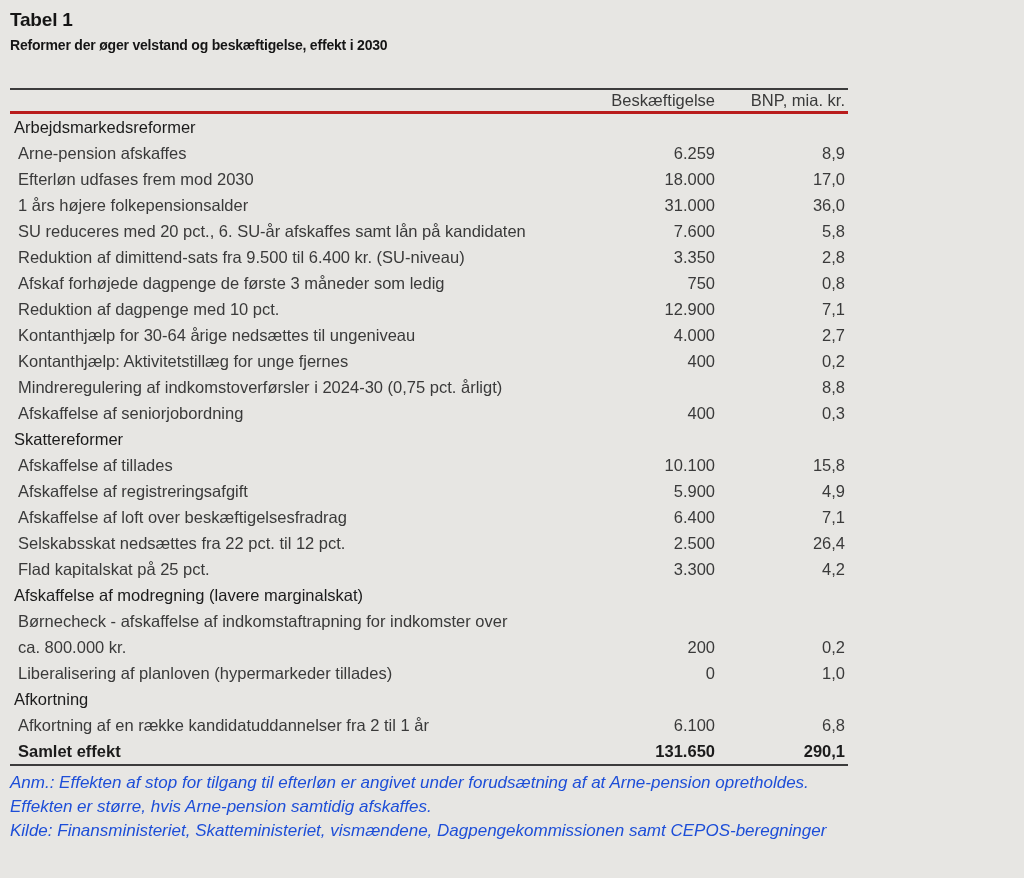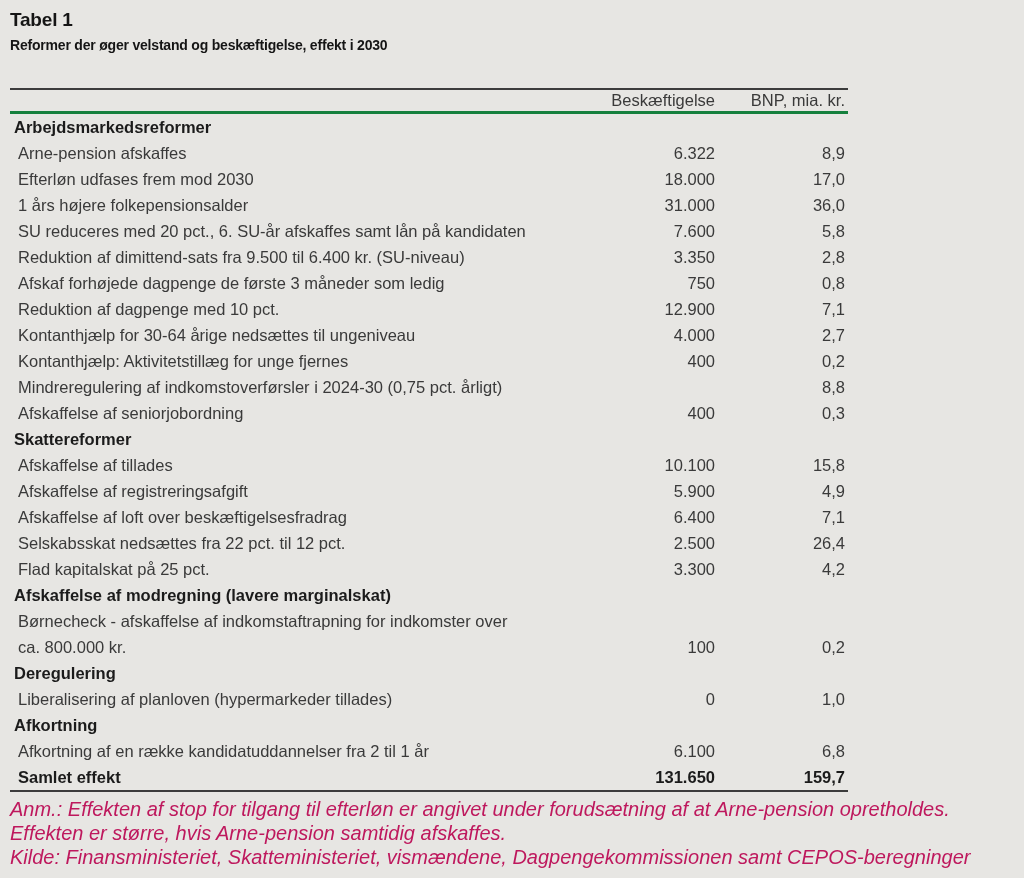--- a/index.html
+++ b/index.html
@@ -21,39 +21,39 @@
   }
 
   .table-wrap {
     width: 838px;
     margin-top: 30px;
     border-top: 2px solid #3c3c3c;
     border-bottom: 2px solid #3c3c3c;
   }
   .thead {
     display: flex; align-items: center; height: 24px;
-    border-bottom: 3px solid #15803d;
+    border-bottom: 3px solid #b91c1c;
     font-size: 16.5px; color: #3a3a3a;
   }
   .row {
     display: flex; align-items: flex-end;
     min-height: 26px; line-height: 26px;
     font-size: 16.5px; color: #3a3a3a;
   }
   .row .label { flex: 1; padding-left: 8px; white-space: pre-line; }
   .col-label { flex: 1; }
   .num1 { width: 140px; text-align: right; }
   .num2 { width: 133px; text-align: right; padding-right: 3px; }
-  .section-row .label { font-weight: 700; color: #1b1b1b; padding-left: 4px; }
+  .section-row .label { font-weight: 400; color: #1b1b1b; padding-left: 4px; }
   .total-row { font-weight: 700; color: #1b1b1b; }
   .total-row .label { color: #1b1b1b; }
 
   .footnotes {
     margin-top: 5px; width: 1002px;
-    font-style: italic; font-size: 20px; line-height: 24px; color: #be185d;
+    font-style: italic; font-size: 17px; line-height: 24px; color: #1d4ed8;
   }
   .footnote { white-space: pre-line; }
 </style>
 </head>
 <body>
 
 <div class="page">
 
   <div class="tabel-label">Tabel 1</div>
 
@@ -68,21 +68,21 @@
     </div>
 
     <div id="table-body">
         <div class="row section-row">
           <div class="label">Arbejdsmarkedsreformer</div>
           <div class="num1"></div>
           <div class="num2"></div>
         </div>
         <div class="row">
           <div class="label">Arne-pension afskaffes</div>
-          <div class="num1">6.322</div>
+          <div class="num1">6.259</div>
           <div class="num2">8,9</div>
         </div>
         <div class="row">
           <div class="label">Efterløn udfases frem mod 2030</div>
           <div class="num1">18.000</div>
           <div class="num2">17,0</div>
         </div>
         <div class="row">
           <div class="label">1 års højere folkepensionsalder</div>
           <div class="num1">31.000</div>
@@ -158,47 +158,42 @@
           <div class="num2">4,2</div>
         </div>
         <div class="row section-row">
           <div class="label">Afskaffelse af modregning (lavere marginalskat)</div>
           <div class="num1"></div>
           <div class="num2"></div>
         </div>
         <div class="row">
           <div class="label">Børnecheck - afskaffelse af indkomstaftrapning for indkomster over
 ca. 800.000 kr.</div>
-          <div class="num1">100</div>
+          <div class="num1">200</div>
           <div class="num2">0,2</div>
-        </div>
-        <div class="row section-row">
-          <div class="label">Deregulering</div>
-          <div class="num1"></div>
-          <div class="num2"></div>
         </div>
         <div class="row">
           <div class="label">Liberalisering af planloven (hypermarkeder tillades)</div>
           <div class="num1">0</div>
           <div class="num2">1,0</div>
         </div>
         <div class="row section-row">
           <div class="label">Afkortning</div>
           <div class="num1"></div>
           <div class="num2"></div>
         </div>
         <div class="row">
           <div class="label">Afkortning af en række kandidatuddannelser fra 2 til 1 år</div>
           <div class="num1">6.100</div>
           <div class="num2">6,8</div>
         </div>
         <div class="row total-row">
           <div class="label">Samlet effekt</div>
           <div class="num1">131.650</div>
-          <div class="num2">159,7</div>
+          <div class="num2">290,1</div>
         </div>
       </div>
 
   </div>
 
   <div class="footnotes">
     <div class="footnote">Anm.: Effekten af stop for tilgang til efterløn er angivet under forudsætning af at Arne-pension opretholdes.
 Effekten er større, hvis Arne-pension samtidig afskaffes.</div>
     <div class="footnote">Kilde: Finansministeriet, Skatteministeriet, vismændene, Dagpengekommissionen samt CEPOS-beregninger</div>
   </div>

